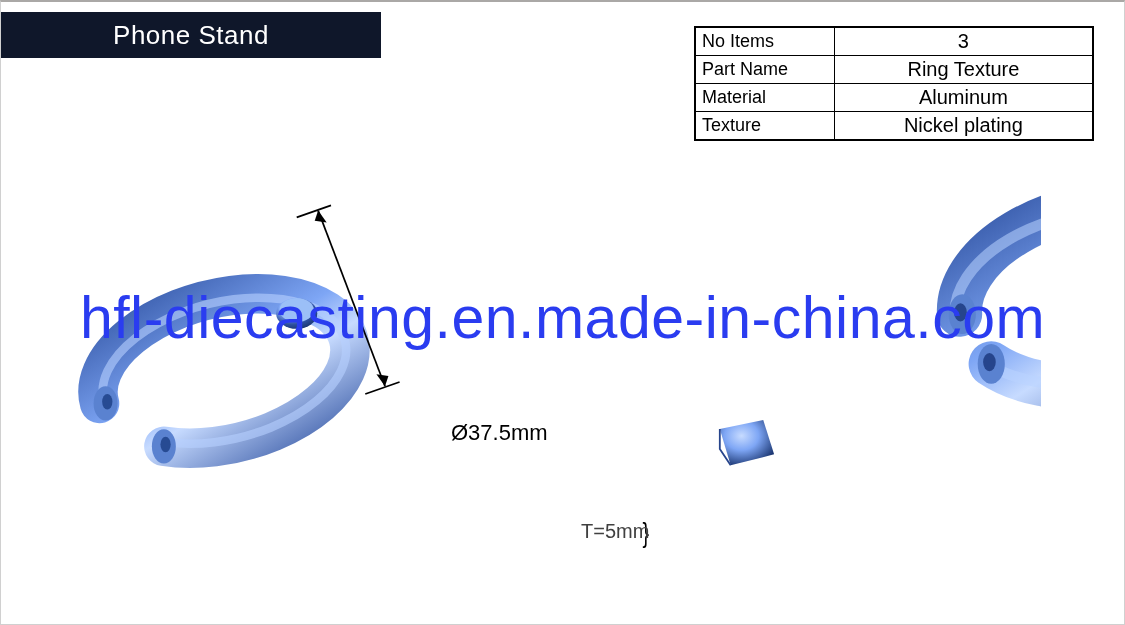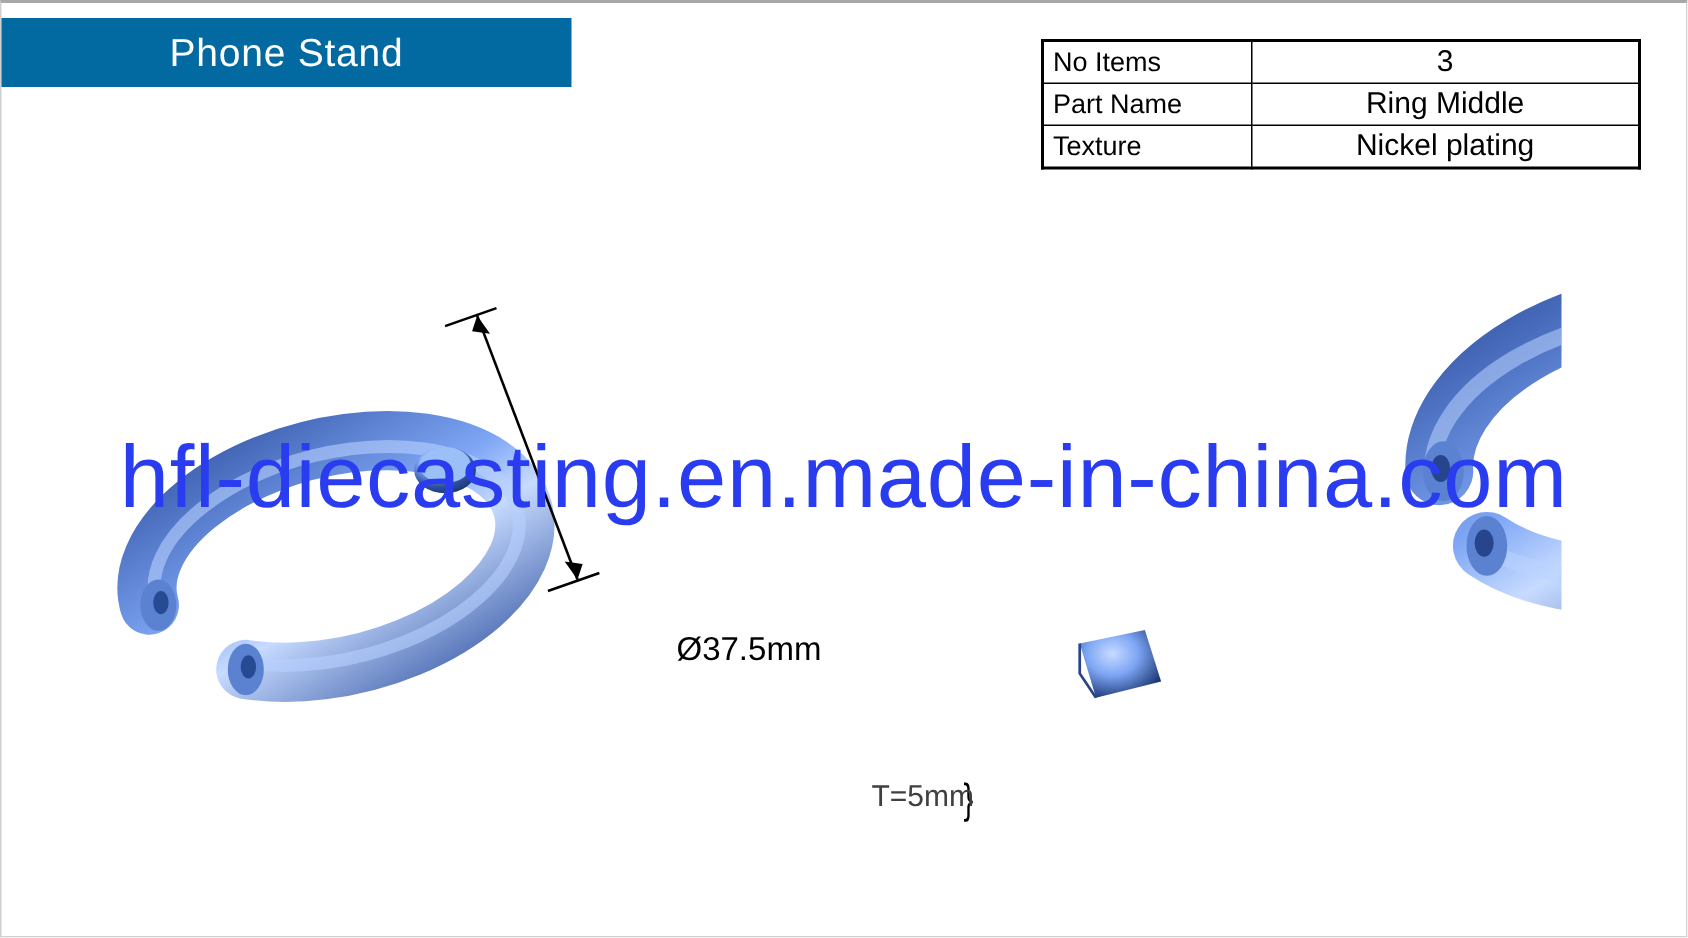--- a/index.html
+++ b/index.html
@@ -3,21 +3,21 @@
   <meta charset="utf-8">
   <style>
     * { margin: 0; padding: 0; box-sizing: border-box; }
     html, body { width: 1125px; height: 625px; font-family: Arial, sans-serif; background: #ffffff; position: relative; overflow: hidden; }
     .page { width: 1125px; height: 625px; position: relative; border: 1px solid #d0d0d0; border-top: 2px solid #aaa8a6; }
 
     .title-block {
       position: absolute;
       top: 10px; left: 0;
       width: 380px; height: 46px;
-      background: #0369a1;
+      background: #0f172a;
       color: #fff;
       font-size: 26px;
       font-weight: 400;
       display: flex; align-items: center; justify-content: center;
       letter-spacing: 0.5px;
     }
 
     .spec-table {
       position: absolute;
       top: 24px; right: 30px;
@@ -85,21 +85,25 @@
   </div>
 
   <table class="spec-table">
     <tbody id="spec-body">
         <tr>
           <td class="label">No Items</td>
           <td class="value">3</td>
         </tr>
         <tr>
           <td class="label">Part Name</td>
-          <td class="value">Ring Middle</td>
+          <td class="value">Ring Texture</td>
+        </tr>
+        <tr>
+          <td class="label">Material</td>
+          <td class="value">Aluminum</td>
         </tr>
         <tr>
           <td class="label">Texture</td>
           <td class="value">Nickel plating</td>
         </tr>
       </tbody>
   </table>
 
   <div class="cad-area">
 

